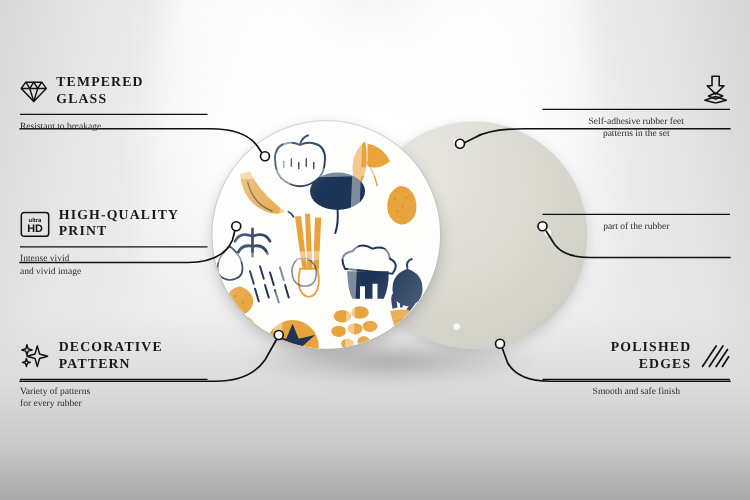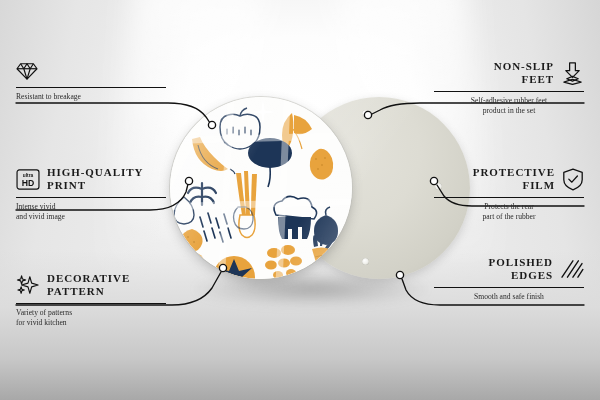--- a/index.html
+++ b/index.html
@@ -81,21 +81,21 @@
 
   .cal.right{right:16px;}
   .cal.right .hdr{justify-content:flex-end;flex-direction:row;}
   .cal.right .ttl{text-align:right;}
   .cal.right .desc{text-align:center;}
 
   .ico{width:34px;height:22px;flex:0 0 22px;display:flex;align-items:center;justify-content:center;}
   .ico svg{display:block;}
 
   .c1{top:60px;}  .c2{top:166px;} .c3{top:272px;}
-  .r1{top:60px;}  .r2{top:166px;} .r3{top:256px;}
+  .r1{top:60px;}  .r2{top:166px;} .r3{top:272px;}
 </style>
 </head>
 <body>
 
 <div id="stage">
 
   <div class="bg-base"></div>
   <div class="bg-vig-l"></div>
   <div class="bg-vig-r"></div>
   <div class="bg-beam-l"></div>
@@ -318,20 +318,24 @@
         <svg width="22" height="20" viewBox="0 0 24 22">
           <g fill="none" stroke="#111" stroke-width="1.3" stroke-linejoin="round">
             <path d="M5 3 L19 3 L23 8.5 L12 20 L1 8.5 Z"></path>
             <path d="M1 8.5 L23 8.5"></path>
             <path d="M5 3 L8.5 8.5 L12 20"></path>
             <path d="M19 3 L15.5 8.5 L12 20"></path>
             <path d="M8.5 8.5 L12 3 L15.5 8.5"></path>
           </g>
         </svg>
       </span>
+      <div>
+        <div class="ttl">TEMPERED</div>
+        <div class="ttl">GLASS</div>
+      </div>
     </div>
     <div class="rule"></div>
     <div class="desc">
       <div>Resistant to breakage</div>
     </div>
   </div>
 
   <div class="cal left c2">
     <div class="hdr">
       <span class="ico">
@@ -365,65 +369,46 @@
         </svg>
       </span>
       <div>
         <div class="ttl">DECORATIVE</div>
         <div class="ttl">PATTERN</div>
       </div>
     </div>
     <div class="rule"></div>
     <div class="desc">
       <div>Variety of patterns</div>
-      <div>for vivid kitchen</div>
+      <div>for every rubber</div>
     </div>
   </div>
 
   <div class="cal right r1">
     <div class="hdr">
-      <div>
-        <div class="ttl">NON-SLIP</div>
-        <div class="ttl">FEET</div>
-      </div>
       <span class="ico">
         <svg width="23" height="23" viewBox="0 0 24 24">
           <g fill="none" stroke="#111" stroke-width="1.3" stroke-linejoin="round">
             <path d="M9 1 L15 1 L15 9 L19 9 L12 16 L5 9 L9 9 Z"></path>
             <path d="M6 17.5 L12 15 L18 17.5 L12 20 Z"></path>
             <path d="M3 21 L12 18 L21 21 L12 23.4 Z"></path>
           </g>
         </svg>
       </span>
     </div>
     <div class="rule"></div>
     <div class="desc">
       <div>Self-adhesive rubber feet</div>
-      <div>product in the set</div>
+      <div>patterns in the set</div>
     </div>
   </div>
 
   <div class="cal right r2">
-    <div class="hdr">
-      <div>
-        <div class="ttl">PROTECTIVE</div>
-        <div class="ttl">FILM</div>
-      </div>
-      <span class="ico">
-        <svg width="22" height="23" viewBox="0 0 22 24">
-          <g fill="none" stroke="#111" stroke-width="1.35" stroke-linejoin="round" stroke-linecap="round">
-            <path d="M11 1.2 L20.6 4.6 L20.6 12.2 Q20.6 19 11 22.8 Q1.4 19 1.4 12.2 L1.4 4.6 Z"></path>
-            <path d="M6.6 11.6 L9.8 14.8 L15.6 8.4"></path>
-          </g>
-        </svg>
-      </span>
-    </div>
-    <div class="rule"></div>
-    <div class="desc">
-      <div>Protects the rear</div>
+    <div class="rule"></div>
+    <div class="desc">
       <div>part of the rubber</div>
     </div>
   </div>
 
   <div class="cal right r3">
     <div class="hdr">
       <div>
         <div class="ttl">POLISHED</div>
         <div class="ttl">EDGES</div>
       </div>

